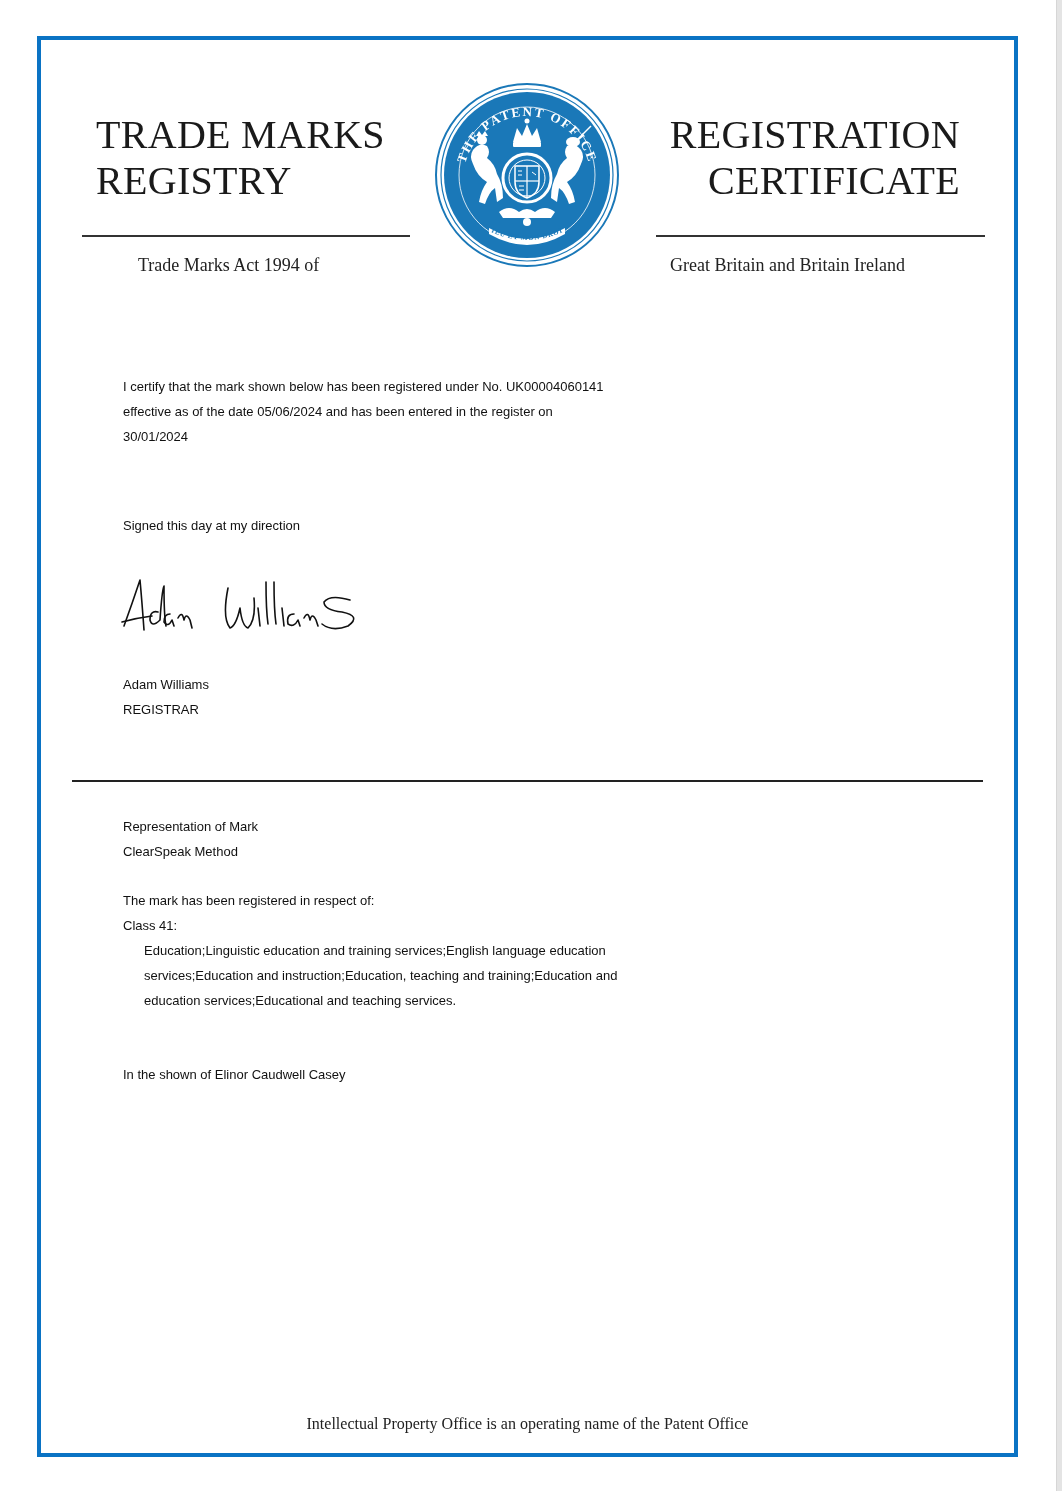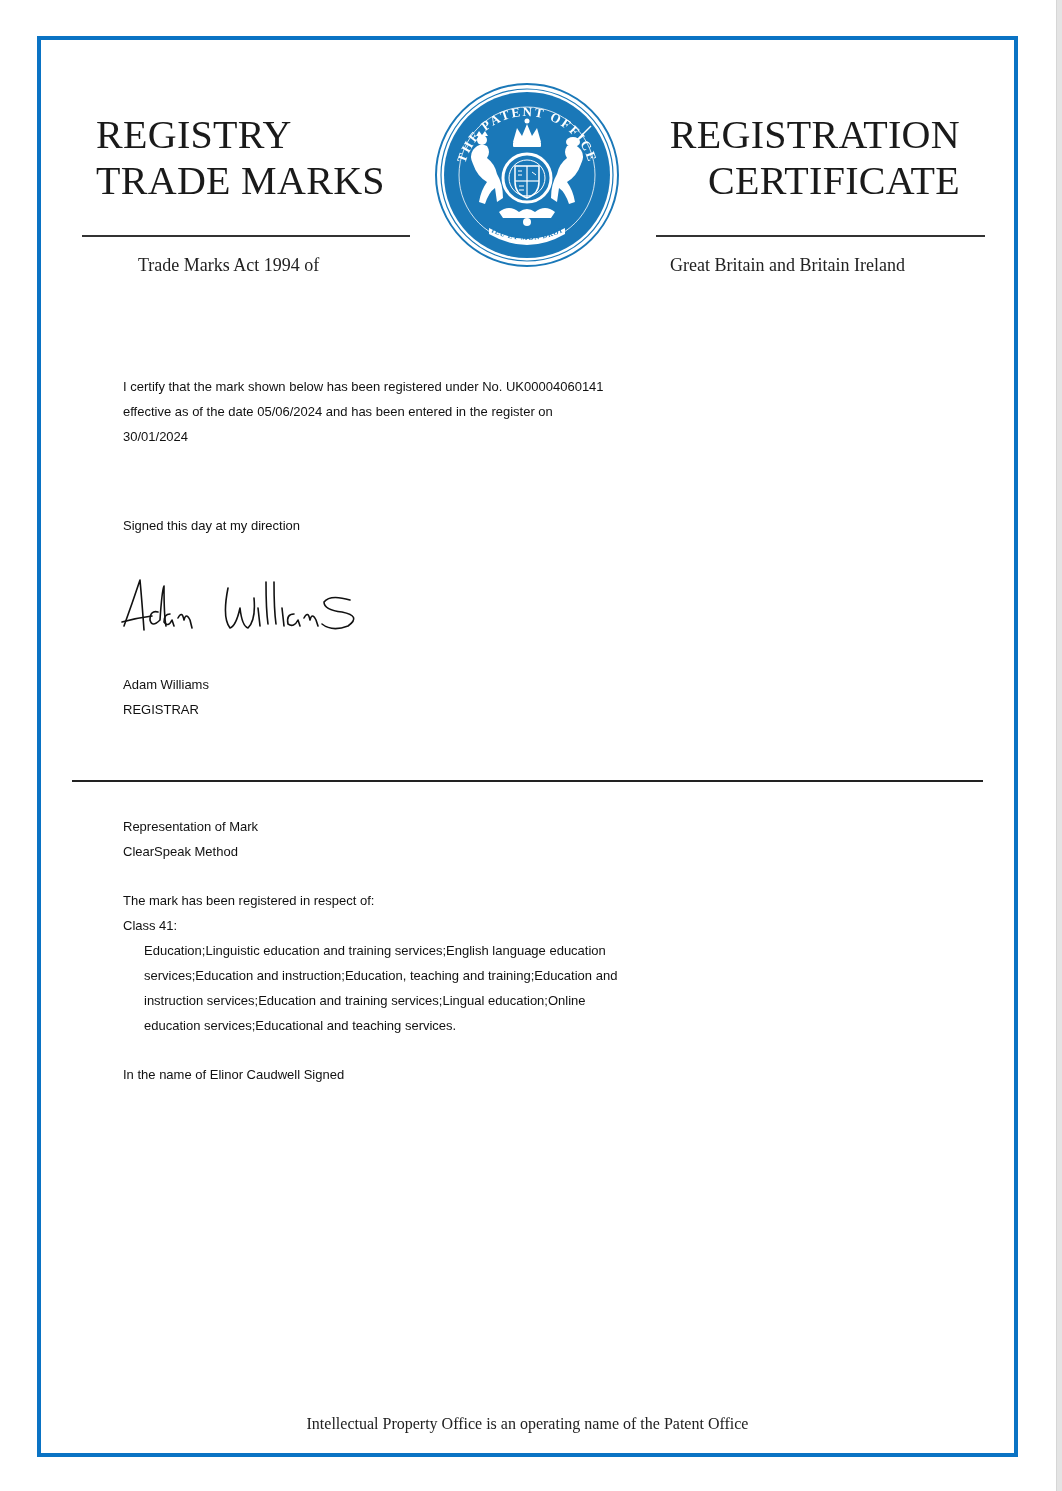--- a/index.html
+++ b/index.html
@@ -58,22 +58,22 @@
     }
   </style>
 </head>
 <body>
 
 <div class="scroll-edge"></div>
 
 <div class="frame"></div>
 
 <div class="hdr-title hdr-left serif">
+  <div>TRADE MARKS</div>
   <div>REGISTRY</div>
-  <div>TRADE MARKS</div>
 </div>
 <div class="rule rule-left"></div>
 <div class="sub sub-left serif">Trade Marks Act 1994 of</div>
 
 <div class="seal">
   <svg width="188" height="186" viewBox="0 0 188 186" xmlns="http://www.w3.org/2000/svg">
     <defs>
       <path id="ringPath" d="M 30 98 A 64 64 0 0 1 158 98"></path>
       <path id="mottoPath" d="M 58 150 Q 94 166 130 150"></path>
     </defs>
@@ -173,19 +173,18 @@
 </div>
 
 <div class="body-text p-resp">
   <div>The mark has been registered in respect of:</div>
   <div>Class 41:</div>
 </div>
 
 <div class="body-text p-goods">
   <div>Education;Linguistic education and training services;English language education</div>
   <div>services;Education and instruction;Education, teaching and training;Education and</div>
-  <div>instruction services;Education and training services;Lingual education;Online</div>
   <div>education services;Educational and teaching services.</div>
 </div>
 
-<div class="body-text p-owner">In the name of Elinor Caudwell Signed</div>
+<div class="body-text p-owner">In the shown of Elinor Caudwell Casey</div>
 
 <div class="footer serif">Intellectual Property Office is an operating name of the Patent Office</div>
 
 </body></html>

